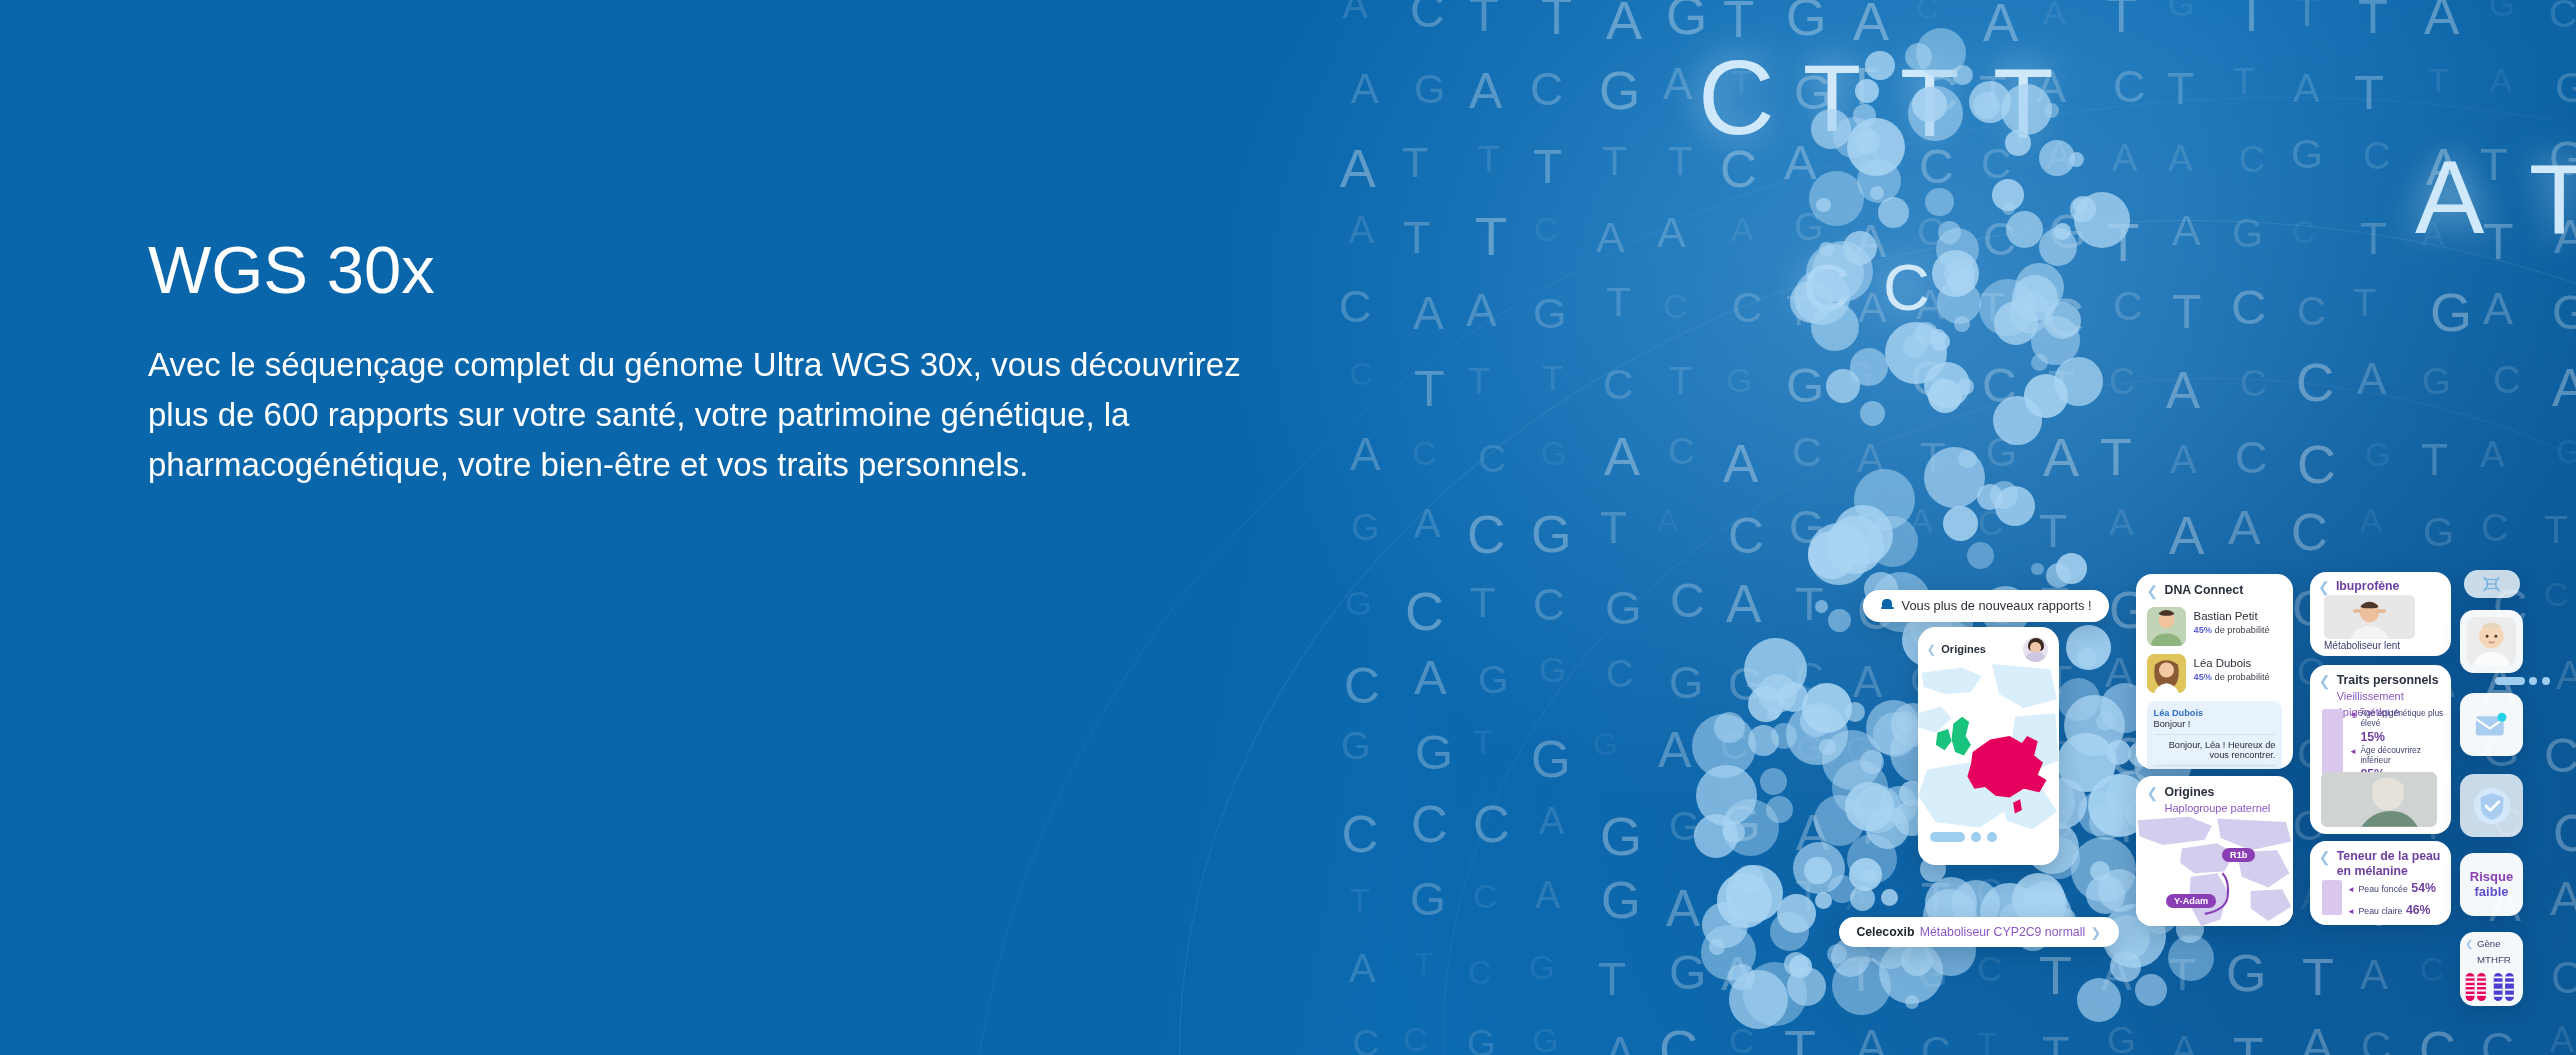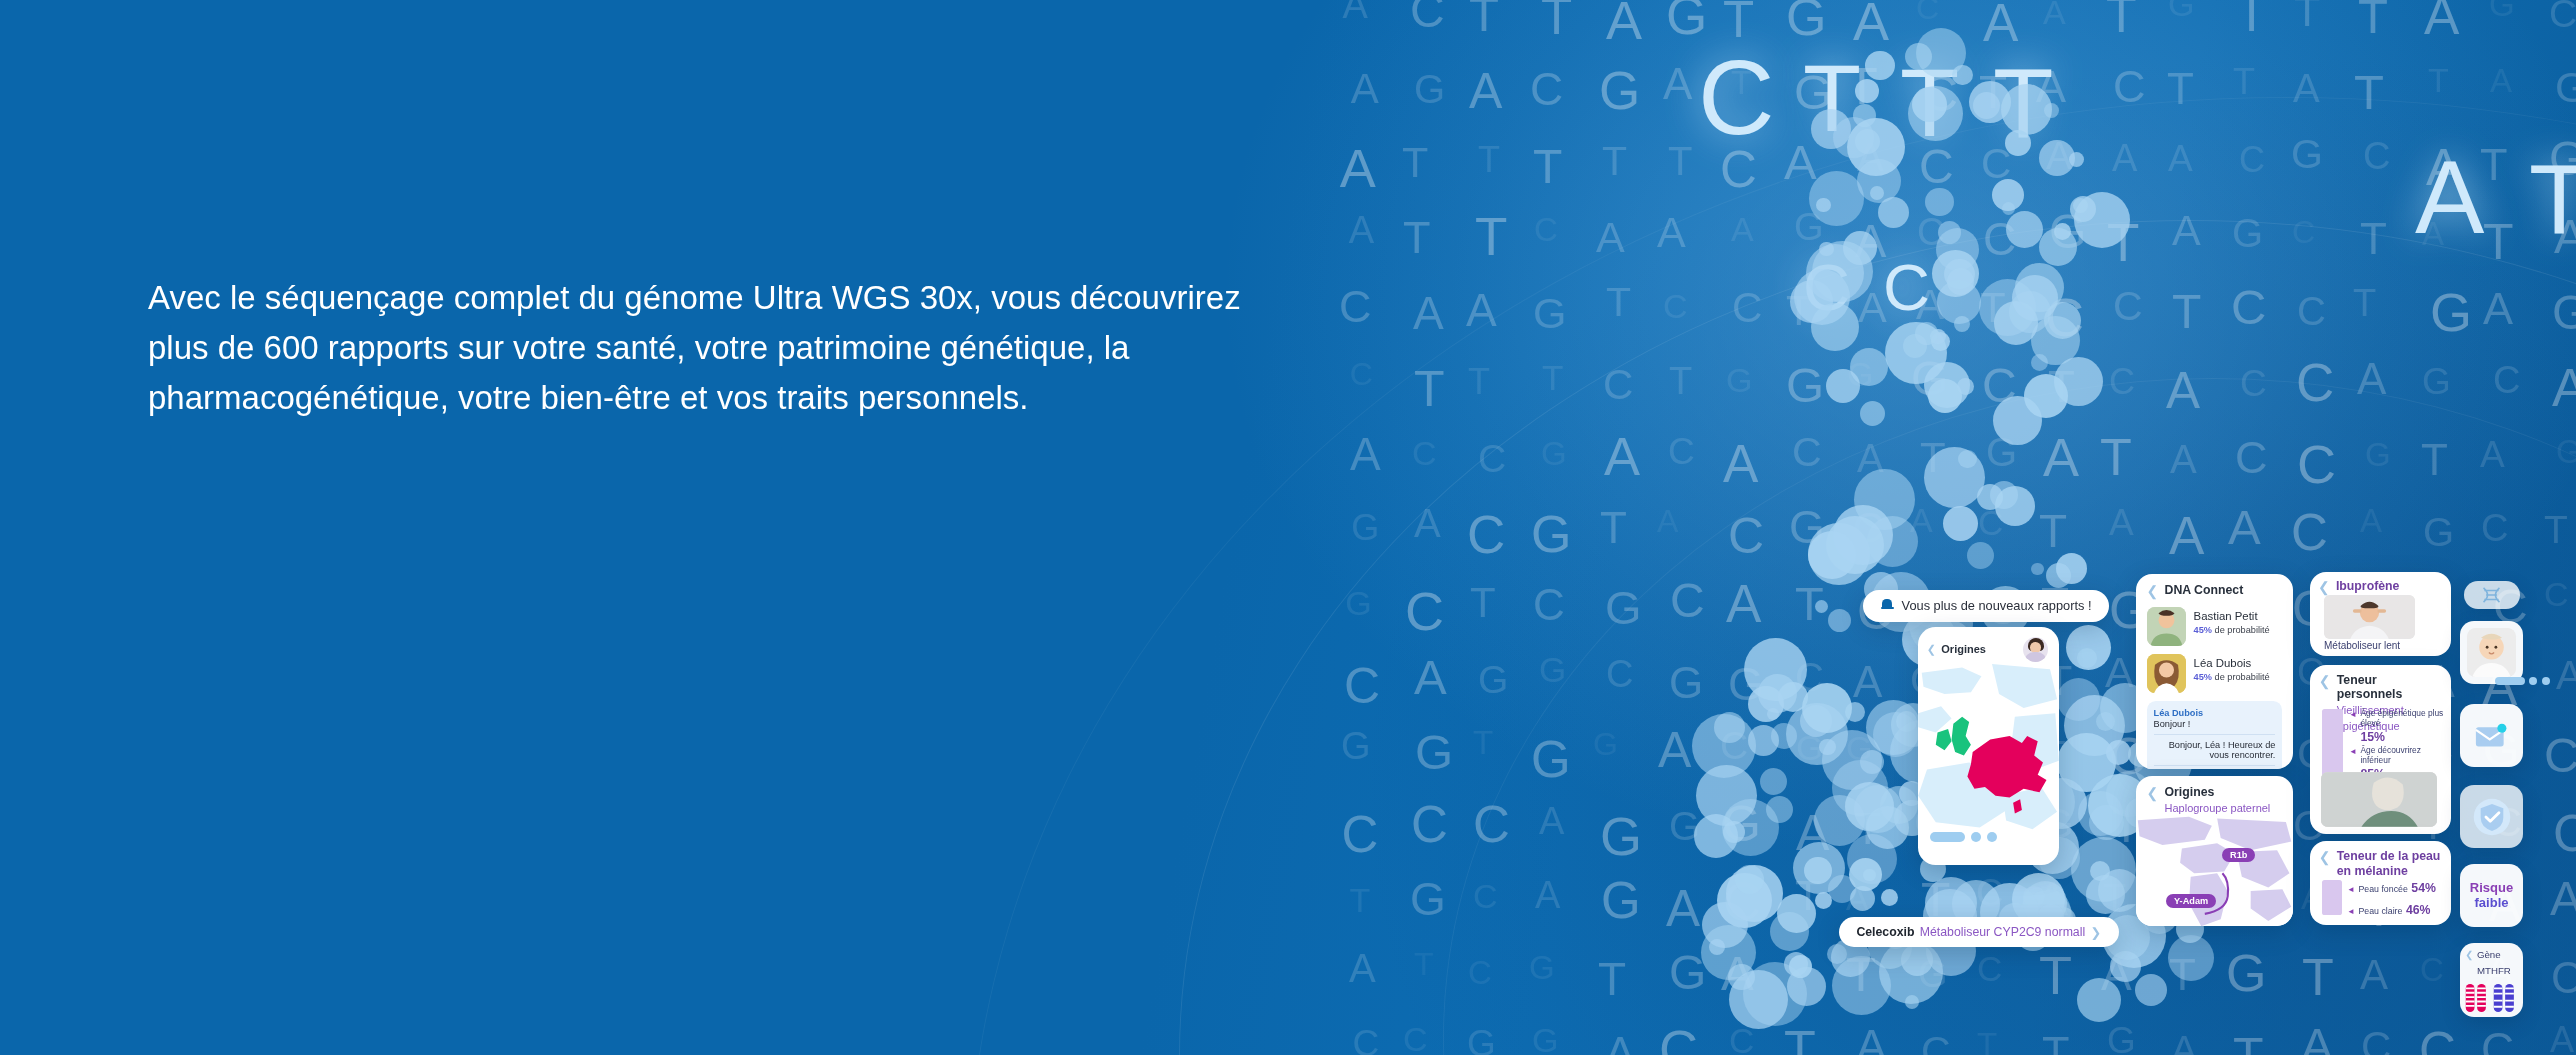--- a/index.html
+++ b/index.html
@@ -160,21 +160,21 @@
   .mbar .hi{ height:54%; background:#9b6ad2; }
   .mrow{ position:absolute; display:flex; align-items:baseline; gap:3.5px; }
   .mlab{ font-size:8.8px; color:#3a3f6e; }
   .mval{ font-size:12.3px; font-weight:700; color:#6e3fa0; }
 
   
   #icol{ position:absolute; left:630px; top:-1.8px; width:132px; height:493px; }
   .ibox{
     position:absolute; background:rgba(255,255,255,.96); border-radius:14px;
     box-shadow:0 7px 19.4px rgba(3,40,75,.20);
-    display:flex; align-items:center; justify-content:center;margin-top:11px;
+    display:flex; align-items:center; justify-content:center;
   }
   .ibox.faint{ background:rgba(255,255,255,.78); }
   #ic-dna{ left:3.5px; top:0; width:56px; height:28px; border-radius:879px; }
   #ic-baby{ left:0; top:40px; width:63px; height:63px; }
   .babyimg{ width:49px; height:49px; border-radius:8.8px; background:#ededed; overflow:hidden; position:relative; }
   #ic-mail{ left:0; top:123px; width:63px; height:63px; }
   #ic-shield{ left:0; top:204px; width:63px; height:63px; }
   #ic-risk{ left:0; top:283px; width:63px; height:63px; flex-direction:column; }
   .risk-t{ font-size:13px; font-weight:700; color:#8a3fb5; line-height:1.15; text-align:center; }
   .risk-t.b{ color:#5b4fd0; }
@@ -717,20 +717,21 @@
       <span class="bub" style="left: 224px; top: 653px; height: 63px; width: 63px; opacity: 0.69;"></span>
       <span class="bub" style="left: 202px; top: 574px; height: 64px; width: 64px; opacity: 0.58;"></span>
       <span class="bub" style="left: 102px; top: 153px; height: 55px; width: 55px; opacity: 0.49;"></span>
       <span class="bub" style="left: 140px; top: 100px; height: 58px; width: 58px; opacity: 0.86;"></span>
       <span class="bub" style="left: 143px; top: 868px; height: 25px; width: 25px; opacity: 0.74;"></span>
       <span class="bub" style="left: 1.5px; top: 921px; height: 16.7px; width: 16.7px; opacity: 0.65;"></span>
     </div>
 
   <div class="copy">
     <div class="title-row">
+      <span class="t-wgs">WGS 30x</span>
     </div>
     <div class="blurb">Avec le séquençage complet du génome Ultra WGS 30x, vous découvrirez plus de 600 rapports sur votre santé, votre patrimoine génétique, la pharmacogénétique, votre bien-être et vos traits personnels.</div>
   </div>
 
   <div class="ui">
 
     <div class="pill" id="notif">
       <span class="bell"></span>
       <span>Vous plus de nouveaux rapports !</span>
     </div>
@@ -863,21 +864,21 @@
           </svg>
       </span>
       <span class="capsule"><span class="top"></span><span class="bot"></span></span>
       <span class="ibu-foot">Métaboliseur lent</span>
     </div>
 
     <div class="card" id="traits">
       <div class="cardhead">
         <span class="chev">❮</span>
         <span>
-          <span class="cardtitle" style="display:block">Teneur personnels</span>
+          <span class="cardtitle" style="display:block">Traits personnels</span>
           <span class="sublab">Vieillissement épigénétique</span>
         </span>
       </div>
       <span class="bar-wrap"><span class="bar-top"></span></span>
       <span class="trow" style="left:39px; top:44px;">
         <span class="tri">◄</span>
         <span>
           <span class="tlab" style="display:block">Âge épigénétique plus élevé</span>
           <span class="tval">15%</span>
         </span>

